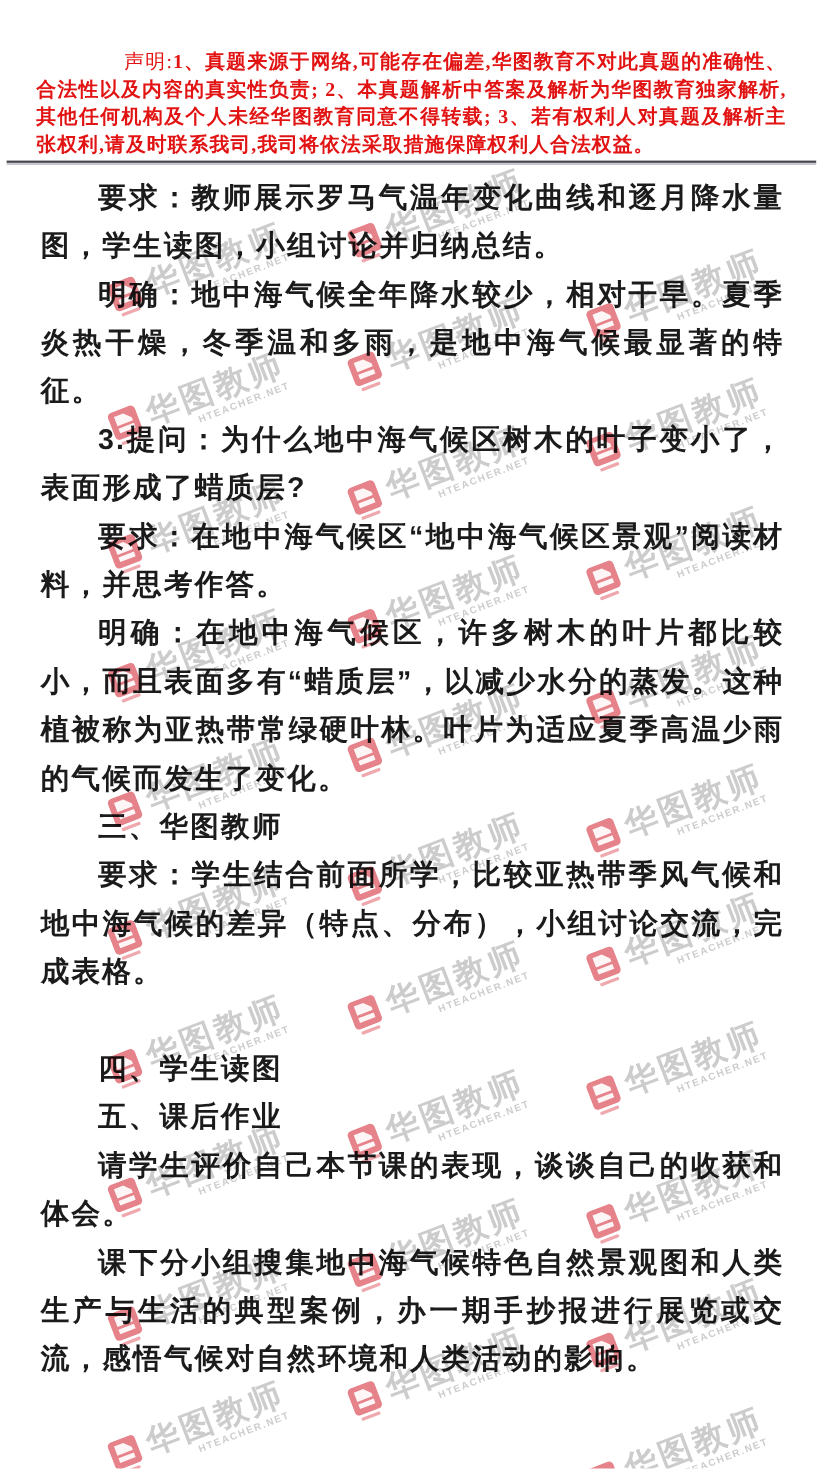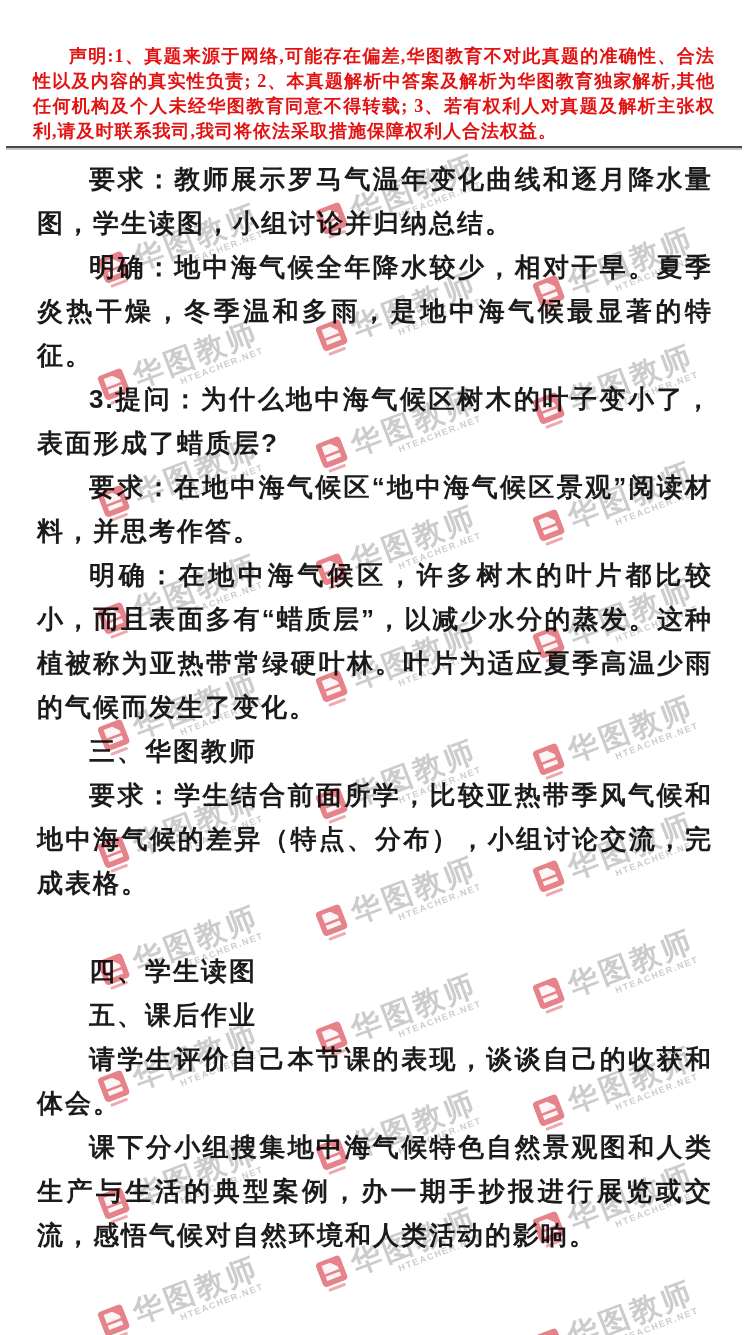--- a/index.html
+++ b/index.html
@@ -20,21 +20,21 @@
     left:33px;top:44px;width:682px;
     font-family:"Liberation Serif", serif;
     font-weight:700;
     font-size:18px;
     line-height:25px;
     letter-spacing:1px;
     text-align:justify;
     text-indent:2em;
     color:#e21313;
   }
-  .disclaimer b{font-weight:700;}
+  .disclaimer b{font-weight:400;margin-left:44px;}
   
   .rule{
     position:absolute;
     left:6px;top:146px;width:736px;height:2px;
     background:#45454c;
     box-shadow:0 2px 0 #c6c6cd;
   }
   
   .doc{
     position:absolute;

